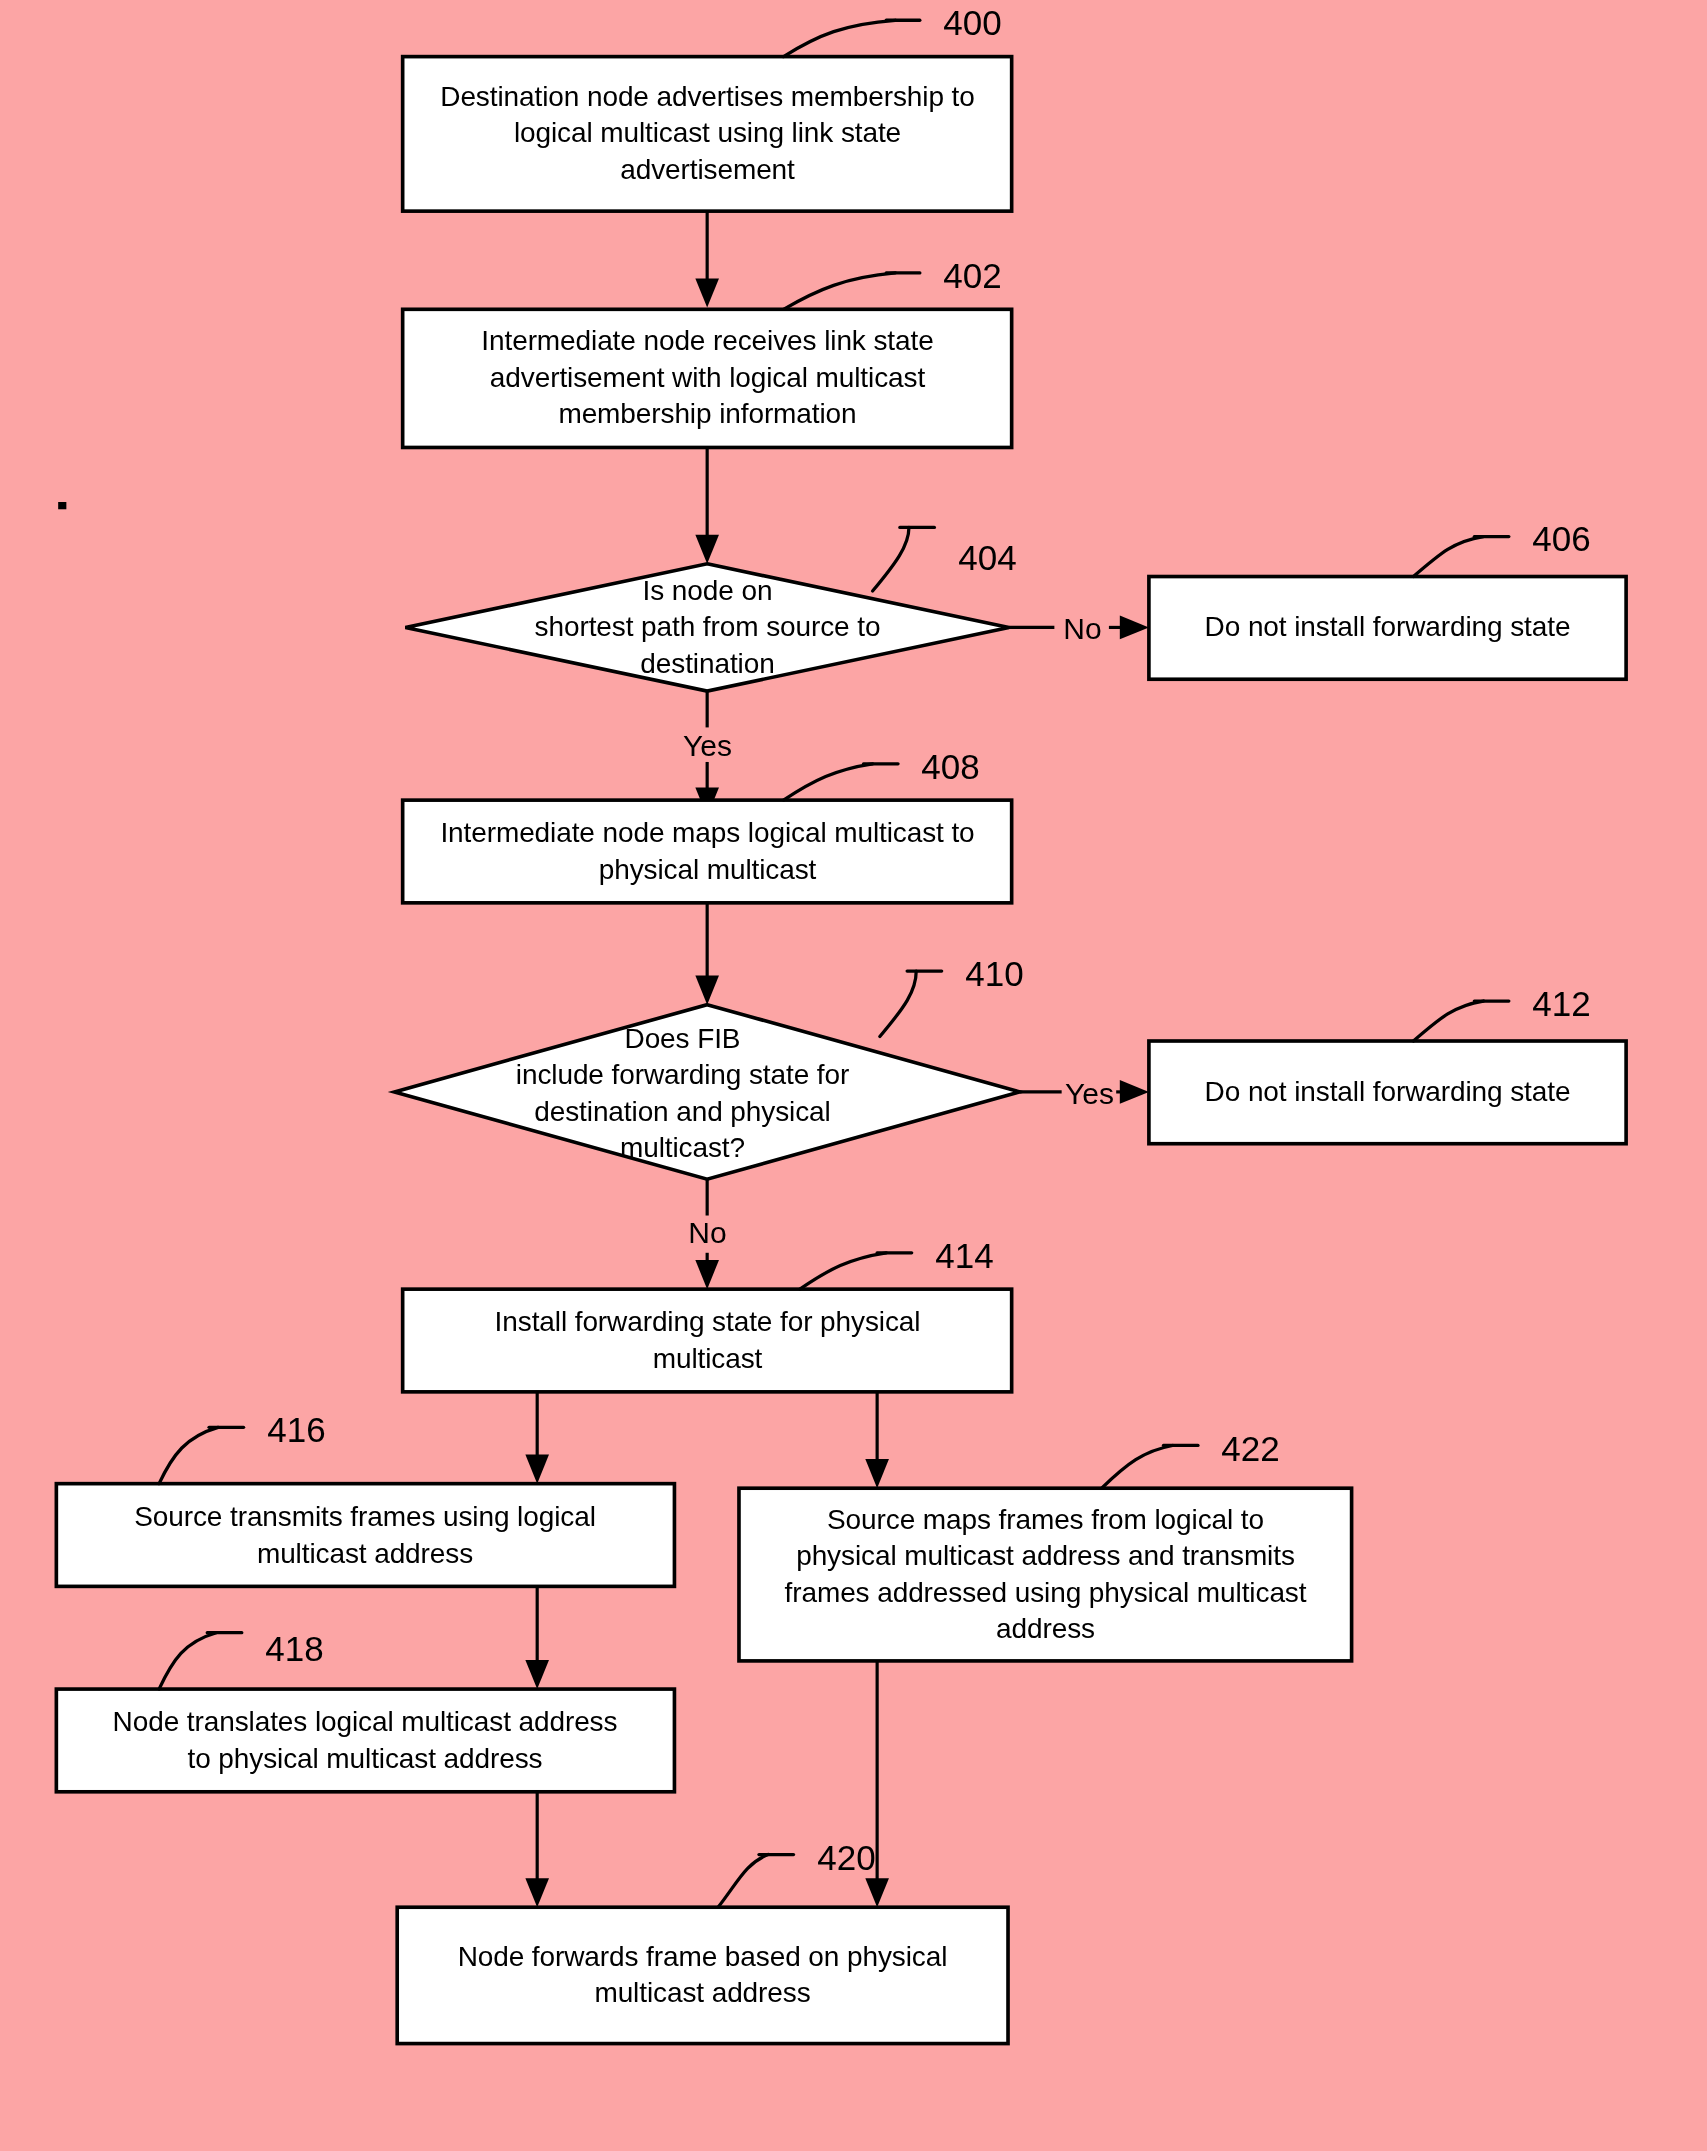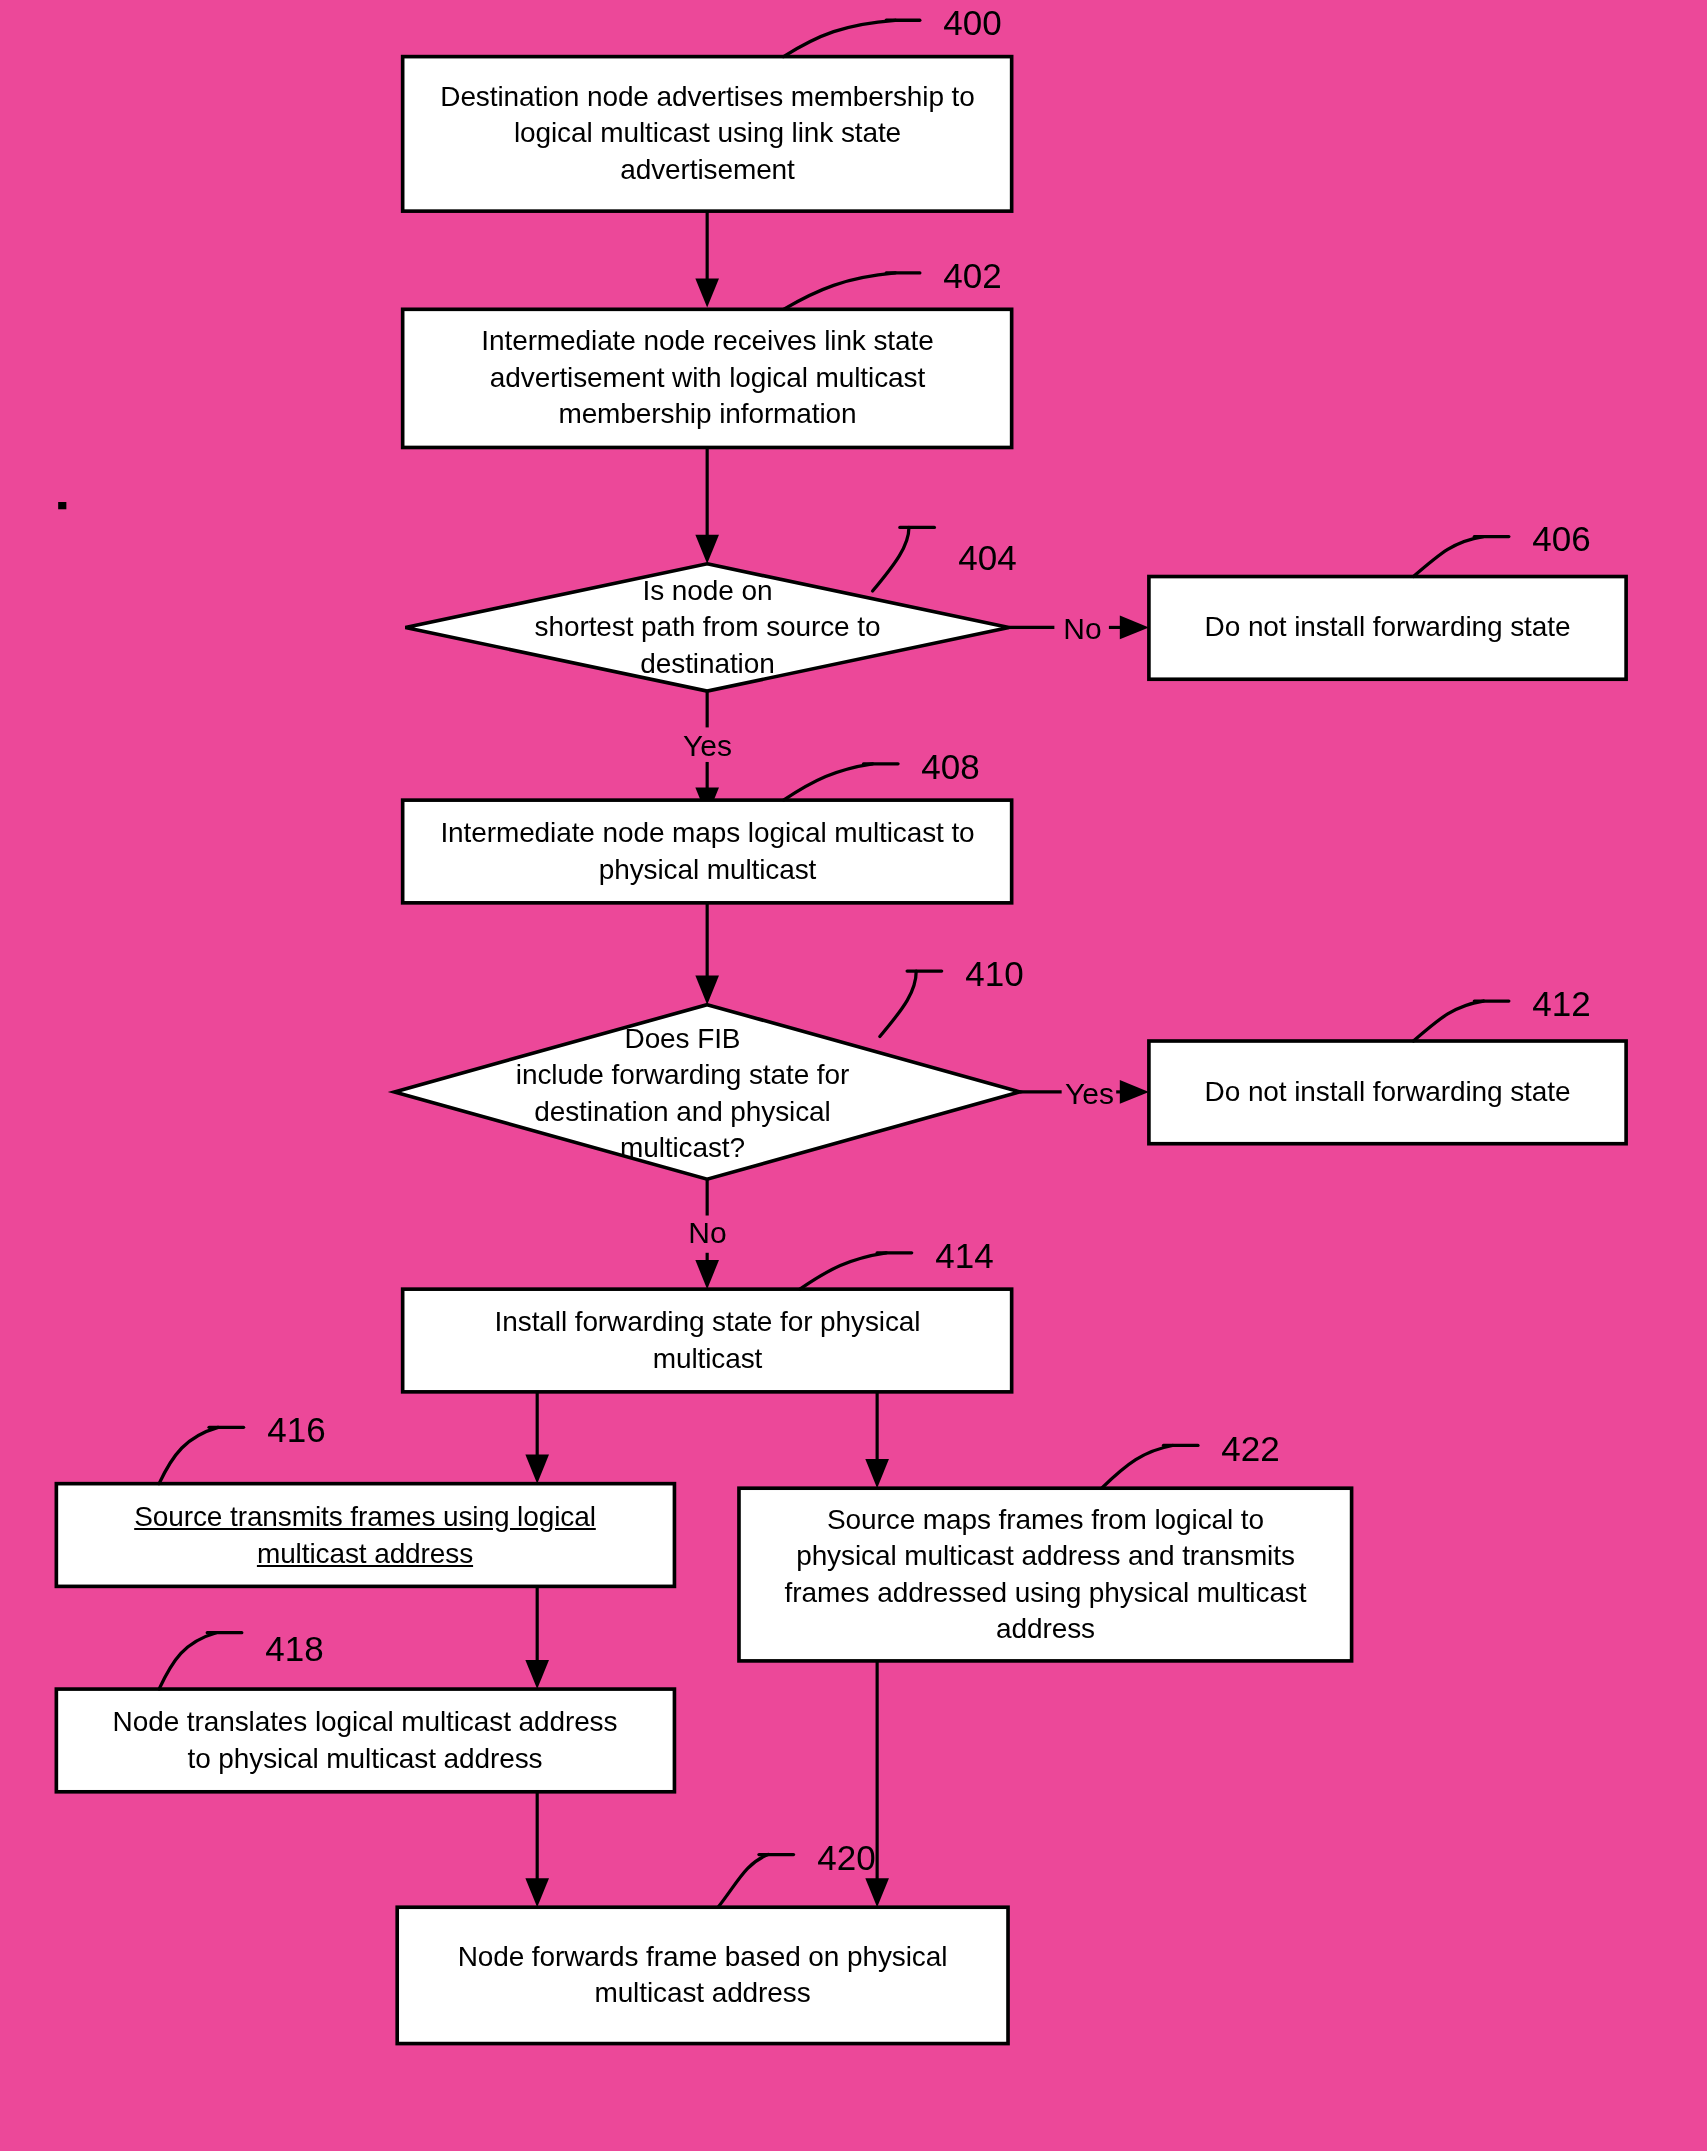--- a/index.html
+++ b/index.html
@@ -8,21 +8,21 @@
     padding: 0;
     background: #ffffff;
   }
   body {
     font-family: "Liberation Sans", sans-serif;
   }
   #figure-root {
     position: relative;
     width: 1707px;
     height: 2152px;
-    background: #ec4899;
+    background: #fca5a5;
     overflow: hidden;
   }
   svg#flow {
     position: absolute;
     left: 0;
     top: 0;
     width: 1707px;
     height: 2152px;
     display: block;
   }
@@ -211,21 +211,21 @@
   <div class="dia-text centerbox" style="left:410px; top:1008px; width:545px; height:171px;">Does FIB
 include forwarding state for
 destination and physical
 multicast?</div>
 
   <div class="box-text centerbox" style="left:1158px; top:1041px; width:459px; height:103px;">Do not install forwarding state</div>
 
   <div class="box-text centerbox" style="left:412px; top:1289px; width:591px; height:103px;">Install forwarding state for physical
 multicast</div>
 
-  <div class="box-text centerbox" style="left:65px; top:1484px; width:600px; height:103px;text-decoration:underline;">Source transmits frames using logical
+  <div class="box-text centerbox" style="left:65px; top:1484px; width:600px; height:103px;">Source transmits frames using logical
 multicast address</div>
 
   <div class="box-text centerbox" style="left:65px; top:1689px; width:600px; height:103px;">Node translates logical multicast address
 to physical multicast address</div>
 
   <div class="box-text centerbox" style="left:748px; top:1488px; width:595px; height:173px;">Source maps frames from logical to
 physical multicast address and transmits
 frames addressed using physical multicast
 address</div>
 

